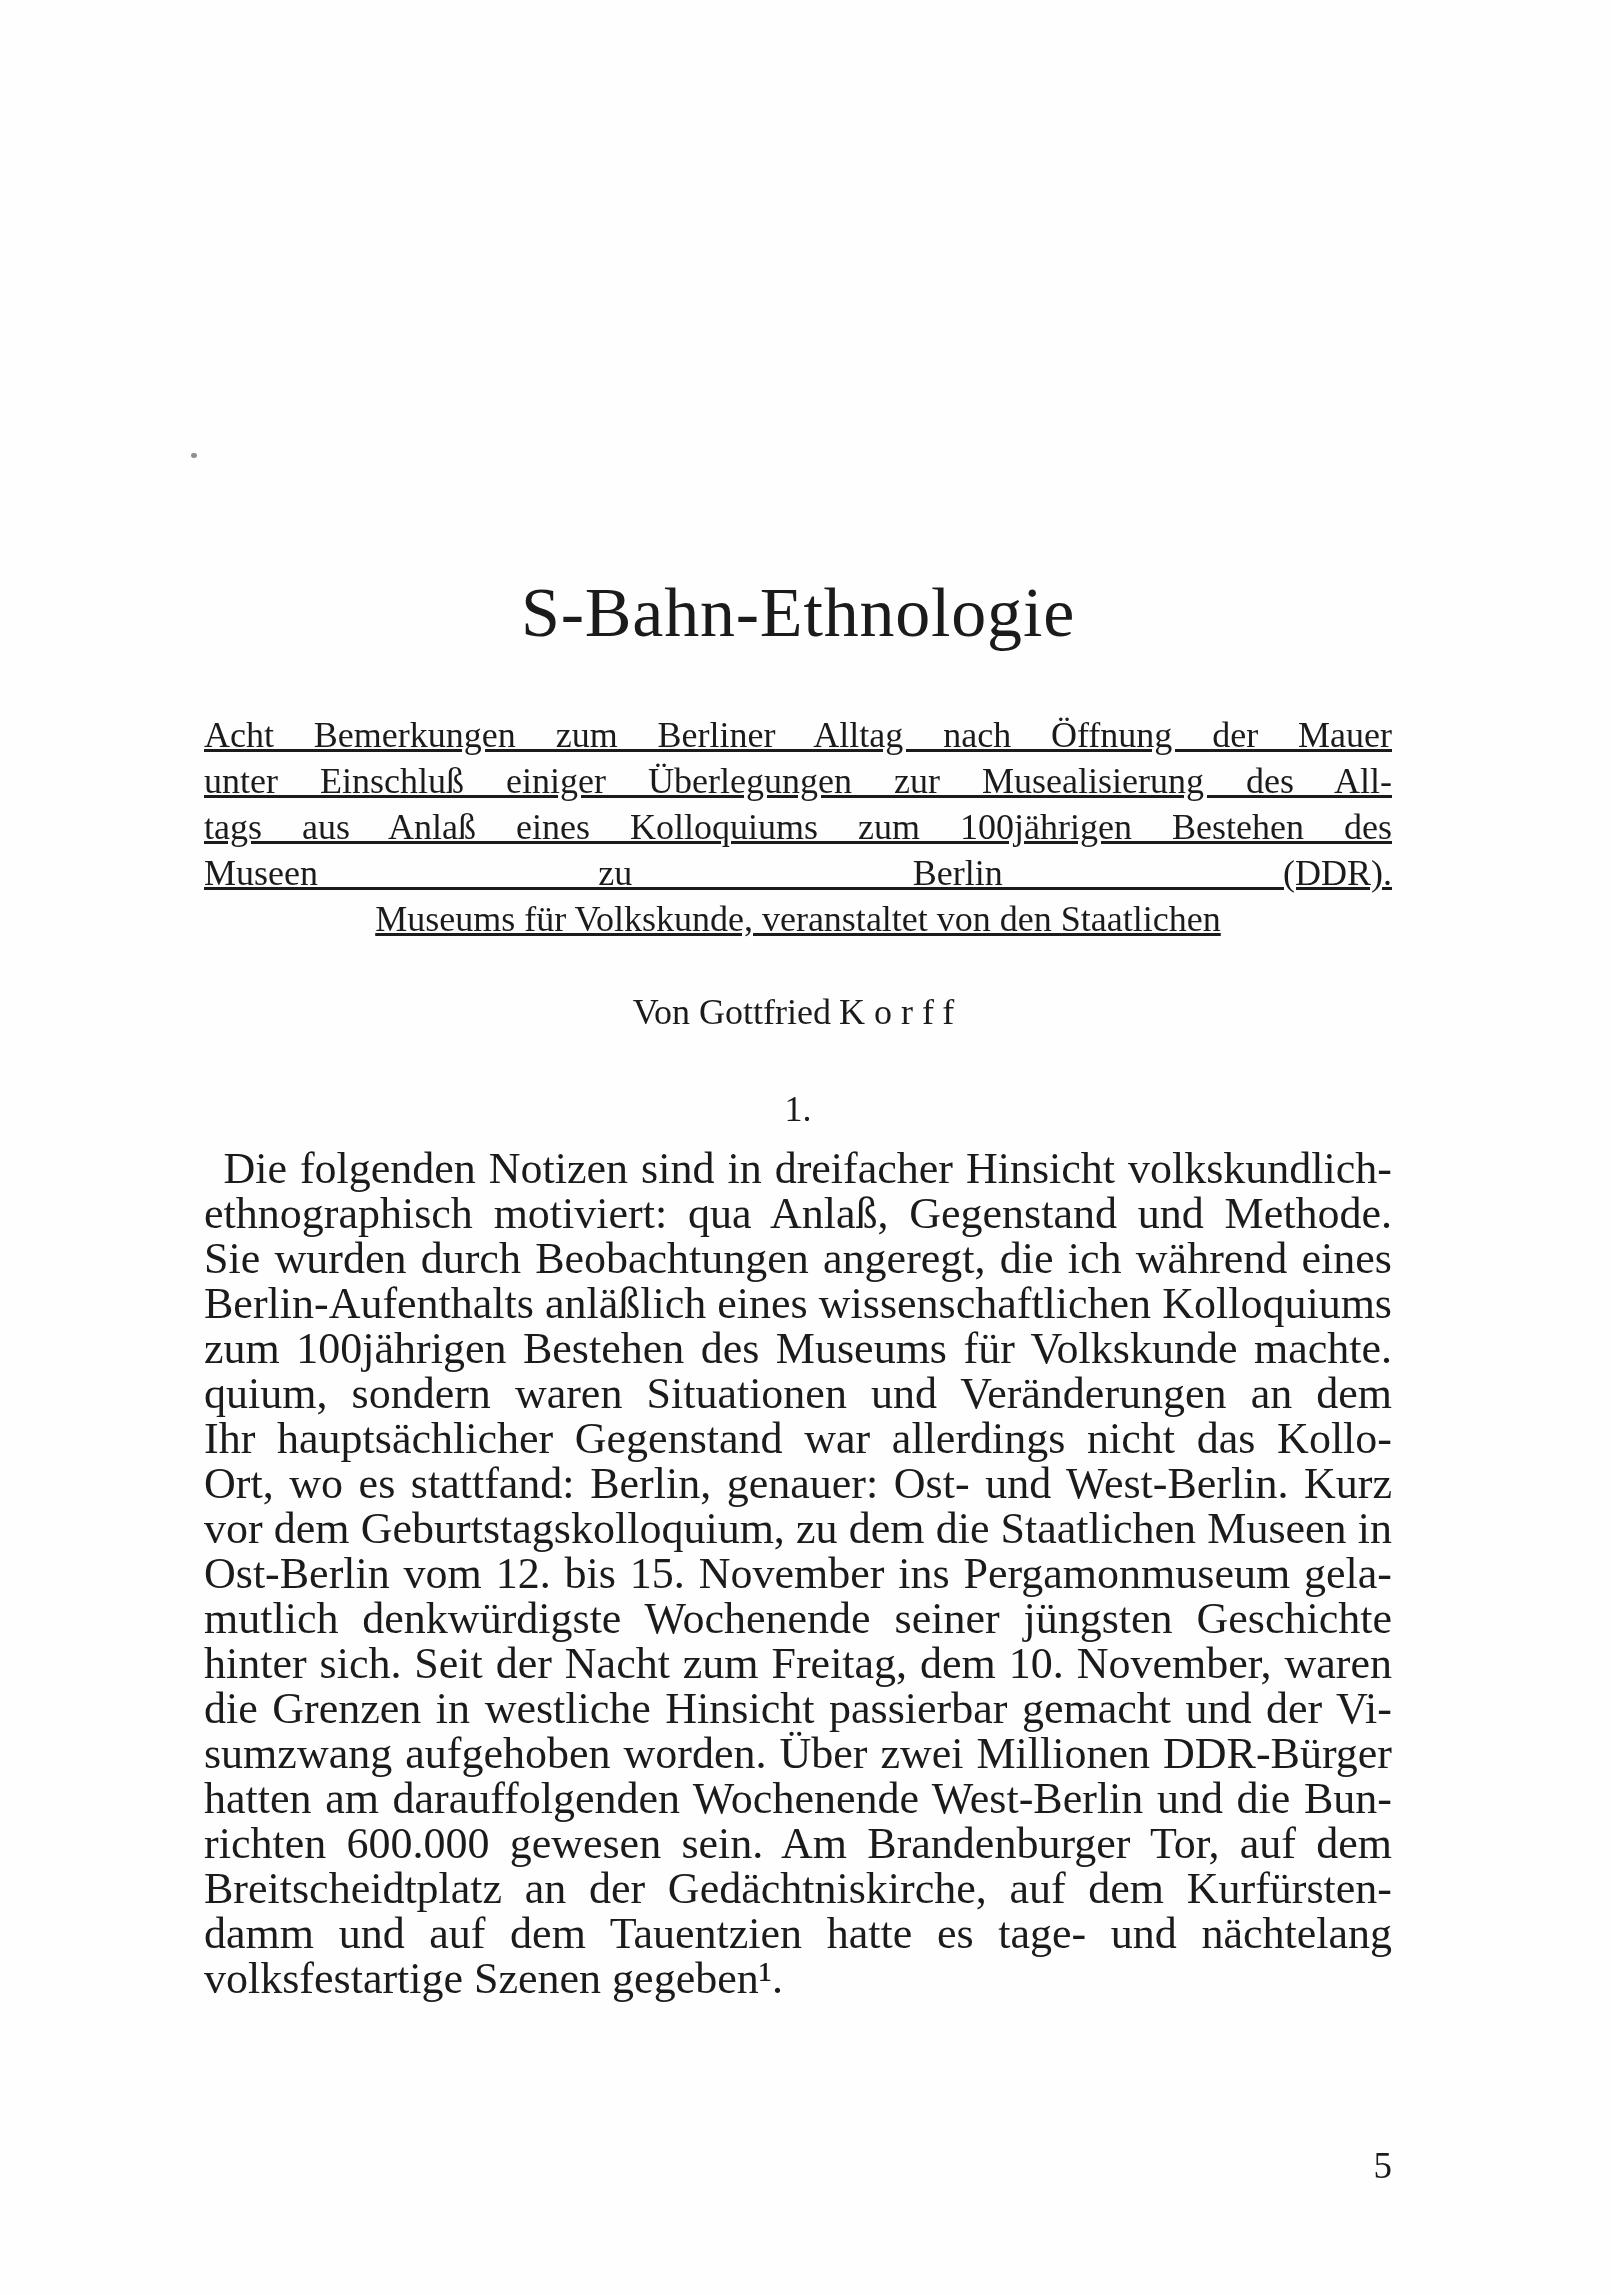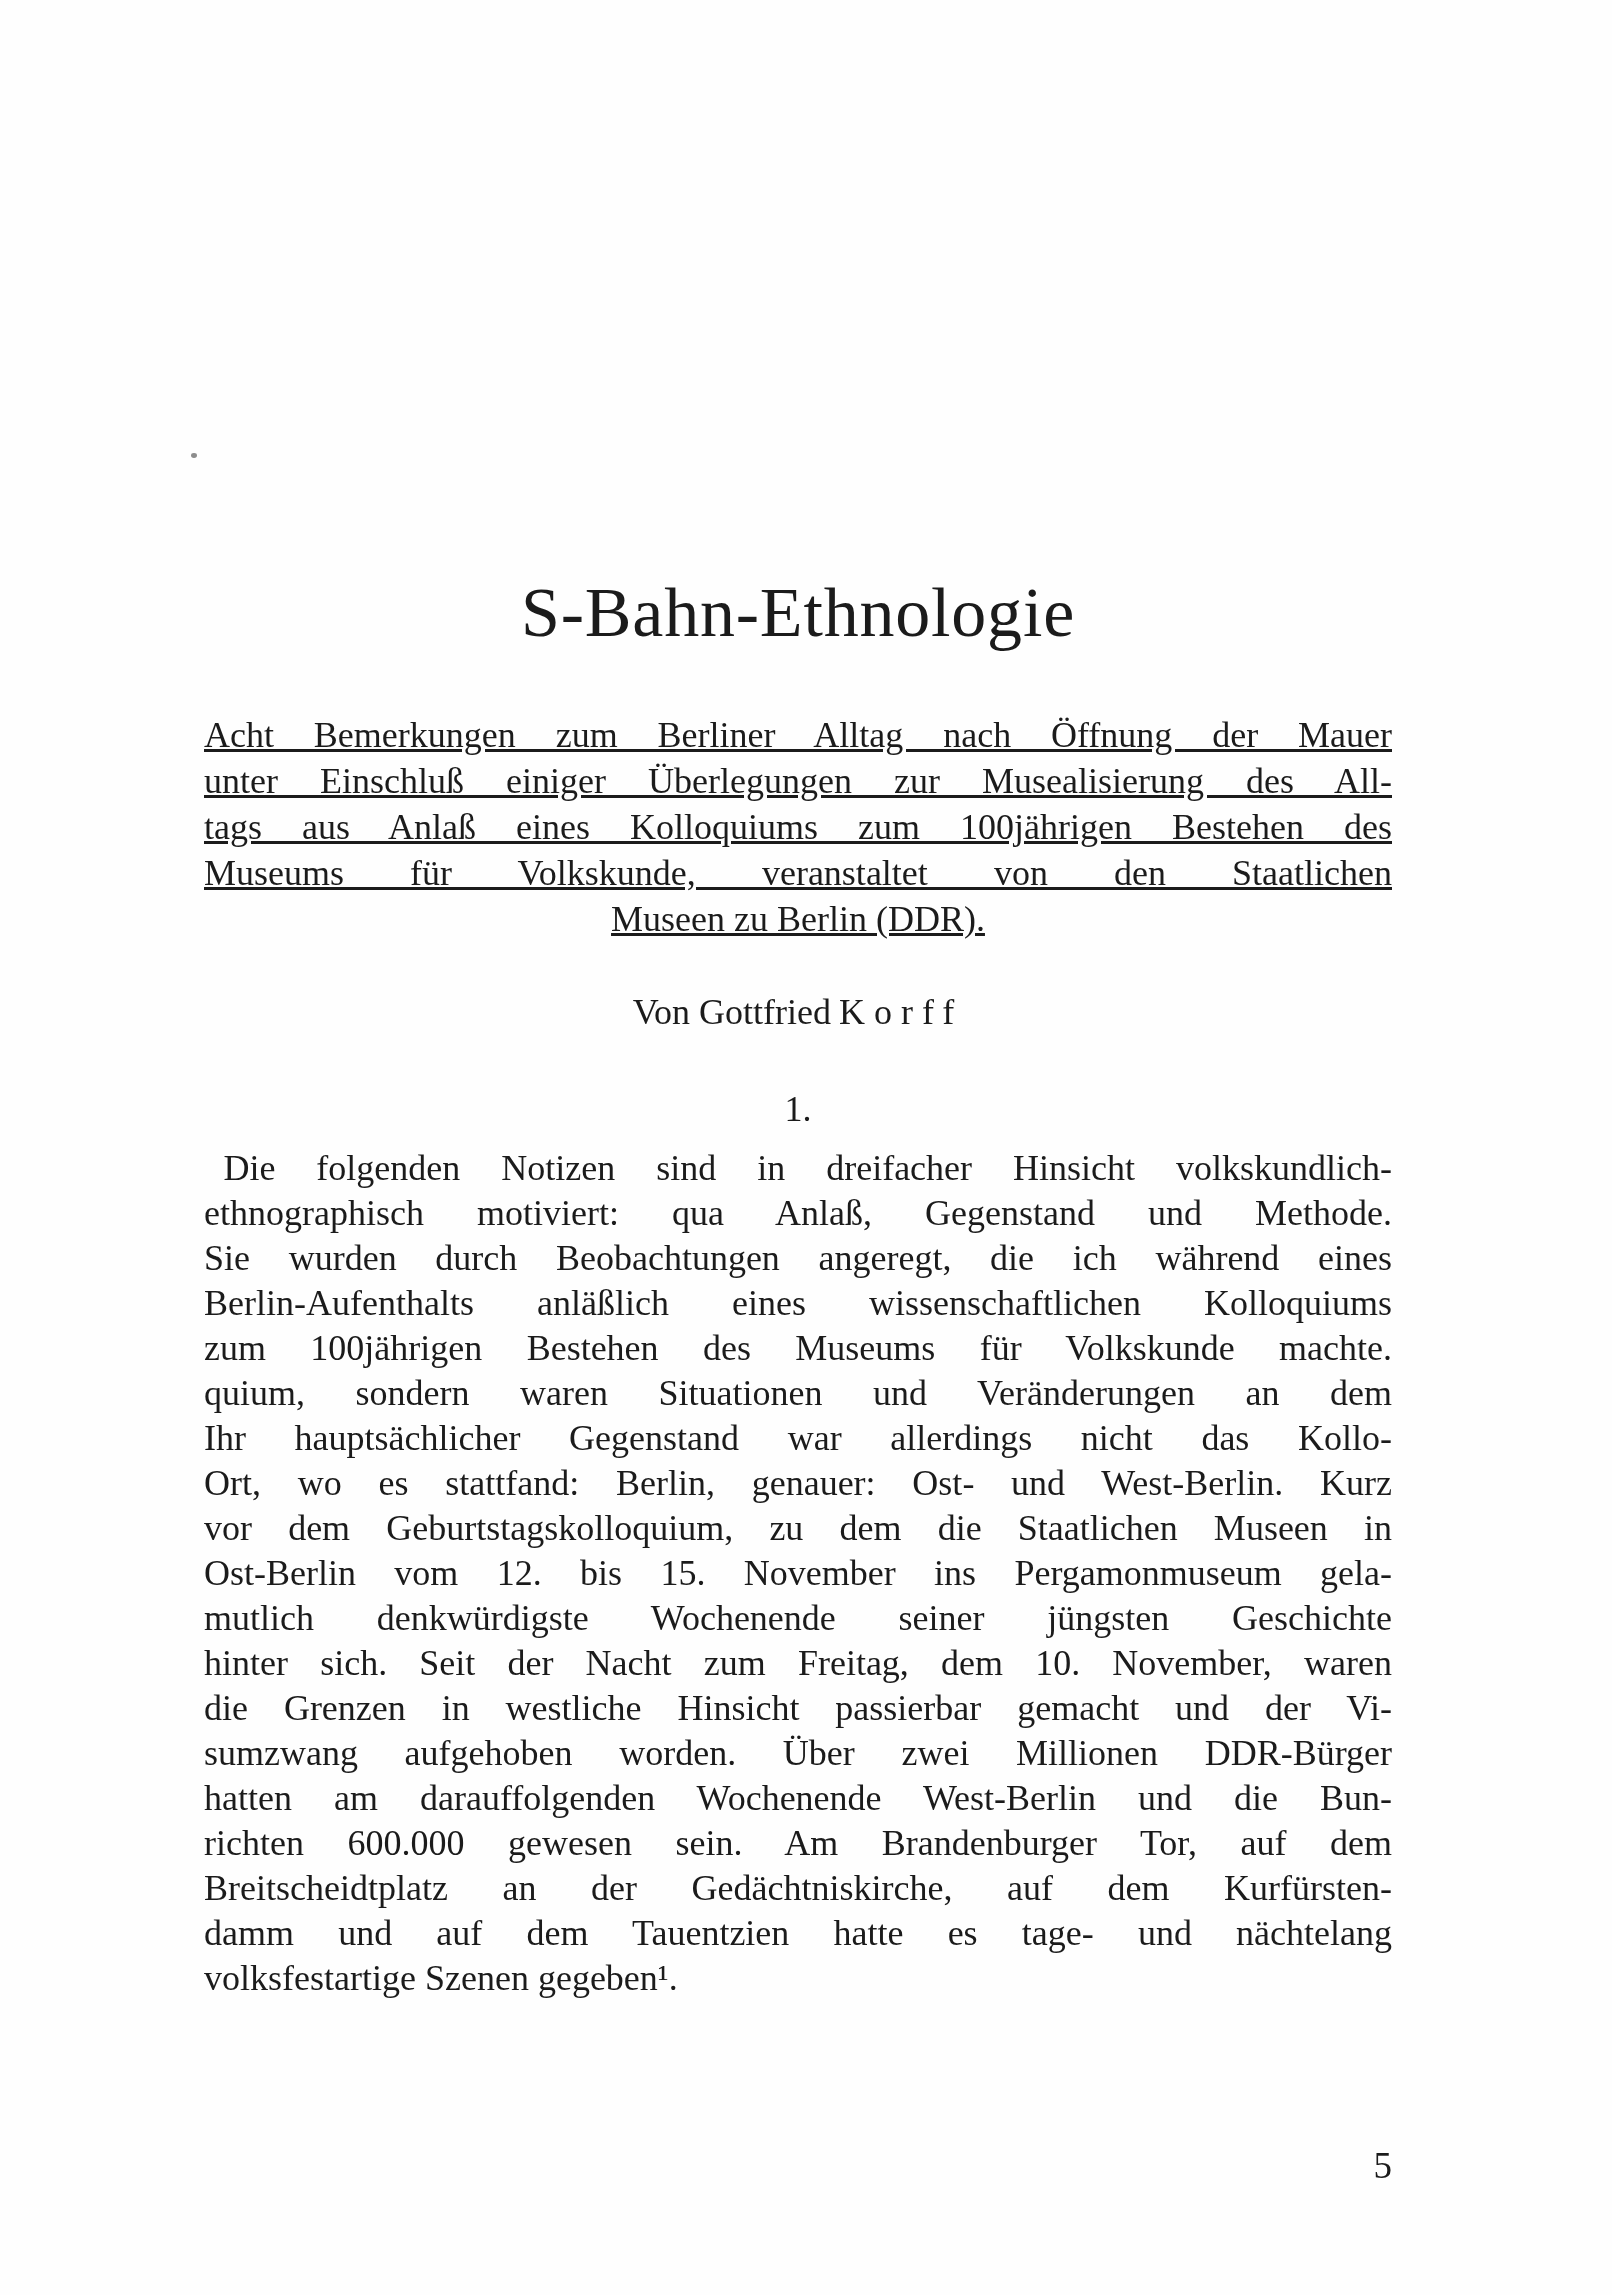--- a/index.html
+++ b/index.html
@@ -64,21 +64,21 @@
     left: 0; right: 0;
     top: 1087px;
     text-align: center;
     font-size: 36px;
     line-height: 45px;
   }
   .body-text {
     position: absolute;
     left: 0; right: 0;
     top: 1146px;
-    font-size: 36px;
+    font-size: 44px;
     line-height: 45px;
   }
   .body-text .line:first-child { text-indent: 19.4px; }
   .body-text .line:last-child {
     text-align: left;
     text-align-last: left;
   }
   .page-number {
     position: absolute;
     left: 0; right: 0;
@@ -104,22 +104,22 @@
   <div class="speck"></div>
 
   <div class="content">
 
     <h1 class="title">S-Bahn-Ethnologie</h1>
 
     <div class="subtitle">
         <div class="line">Acht Bemerkungen zum Berliner Alltag nach Öffnung der Mauer</div>
         <div class="line">unter Einschluß einiger Überlegungen zur Musealisierung des All-</div>
         <div class="line">tags aus Anlaß eines Kolloquiums zum 100jährigen Bestehen des</div>
+        <div class="line">Museen zu Berlin (DDR).</div>
         <div class="line">Museums für Volkskunde, veranstaltet von den Staatlichen</div>
-        <div class="line">Museen zu Berlin (DDR).</div>
       </div>
 
     <div class="byline">
       <span>Von Gottfried</span><span class="spaced">Korff</span>
     </div>
 
     <div class="section-number">1.</div>
 
     <div class="body-text">
         <div class="line">Die folgenden Notizen sind in dreifacher Hinsicht volkskundlich-</div>

